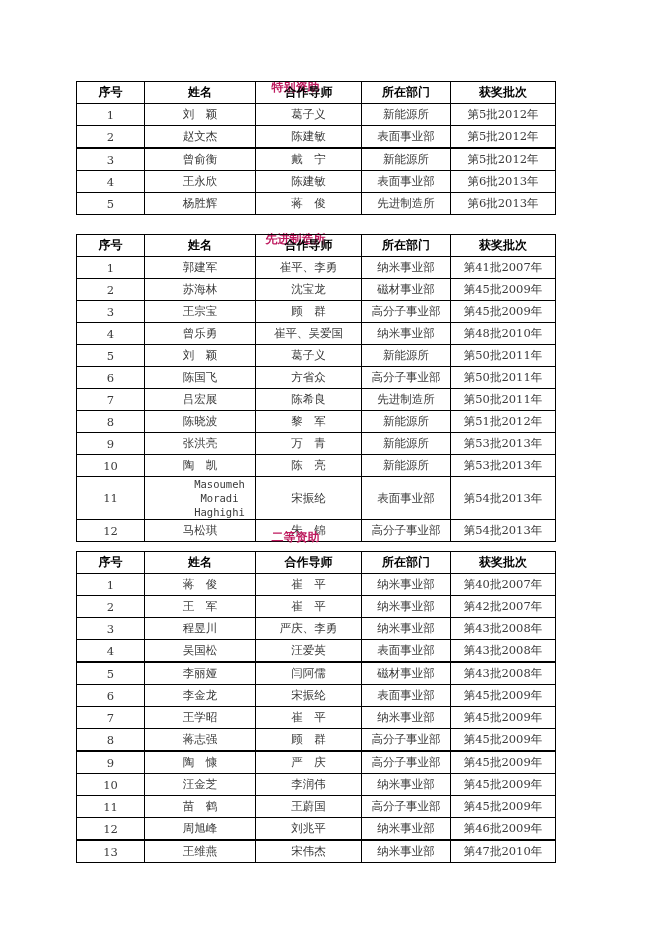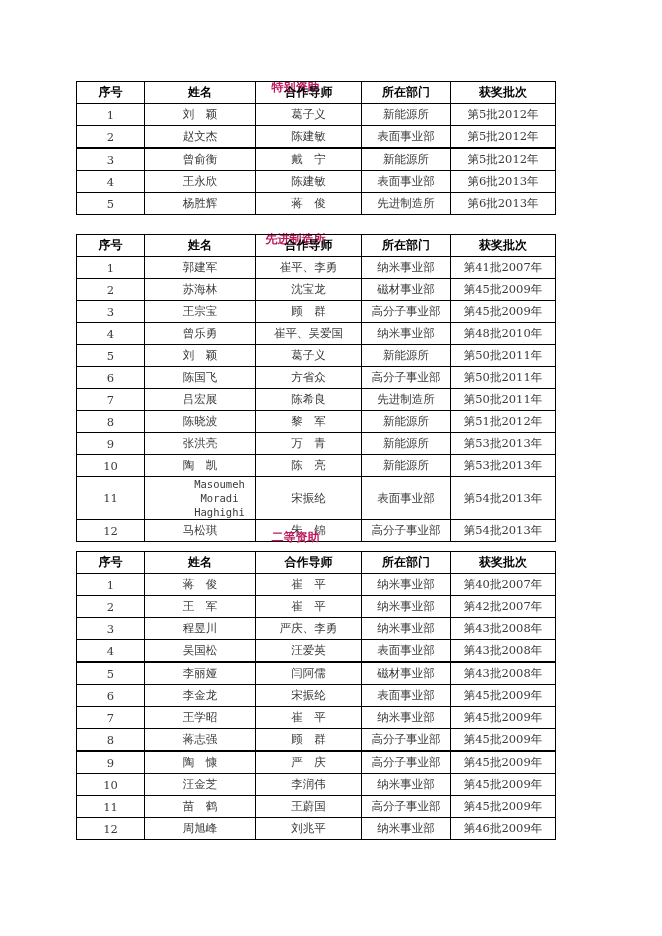--- a/index.html
+++ b/index.html
@@ -296,14 +296,21 @@
         <td>高分子事业部</td>
         <td>第45批2009年</td>
       </tr>
       <tr>
         <td>12</td>
         <td>周旭峰</td>
         <td>刘兆平</td>
         <td>纳米事业部</td>
         <td>第46批2009年</td>
       </tr>
+      <tr class="thick">
+        <td>13</td>
+        <td>王维燕</td>
+        <td>宋伟杰</td>
+        <td>纳米事业部</td>
+        <td>第47批2010年</td>
+      </tr>
     </tbody>
 </table>
 
 </body></html>

